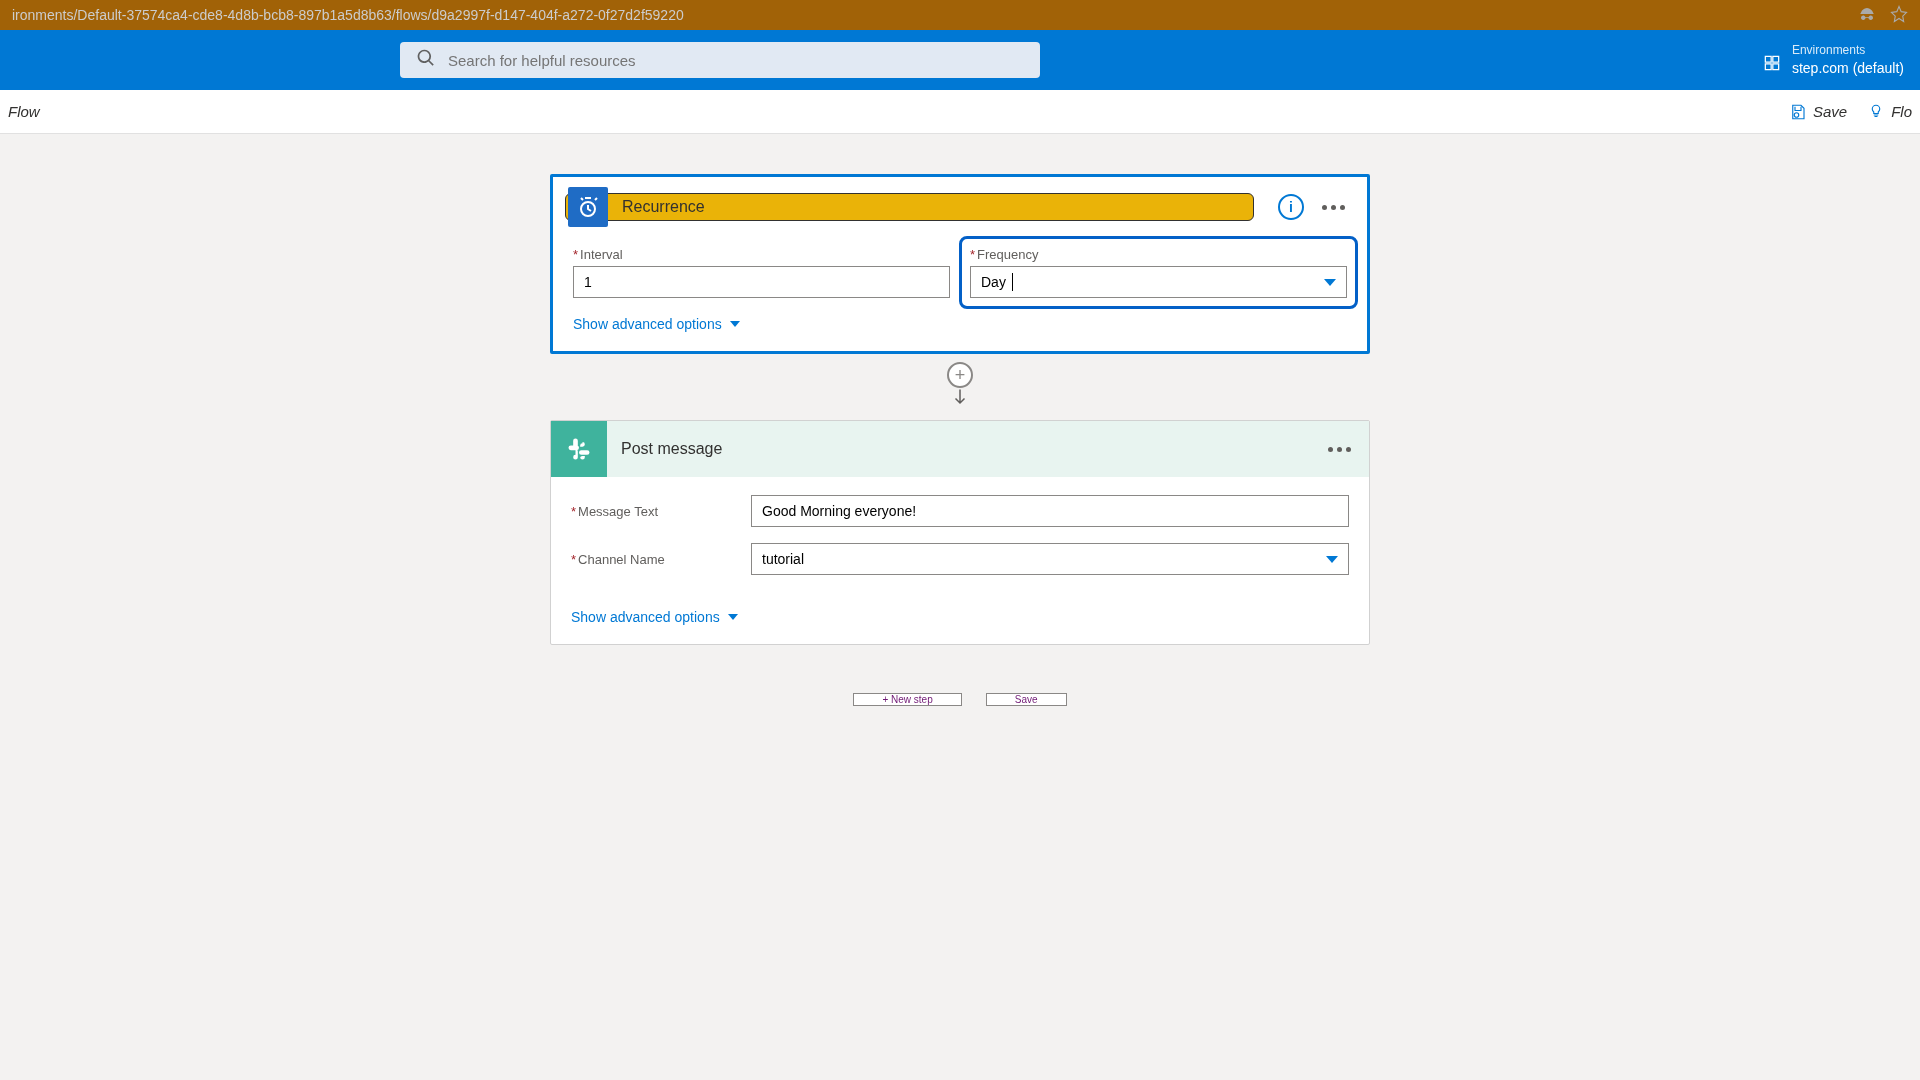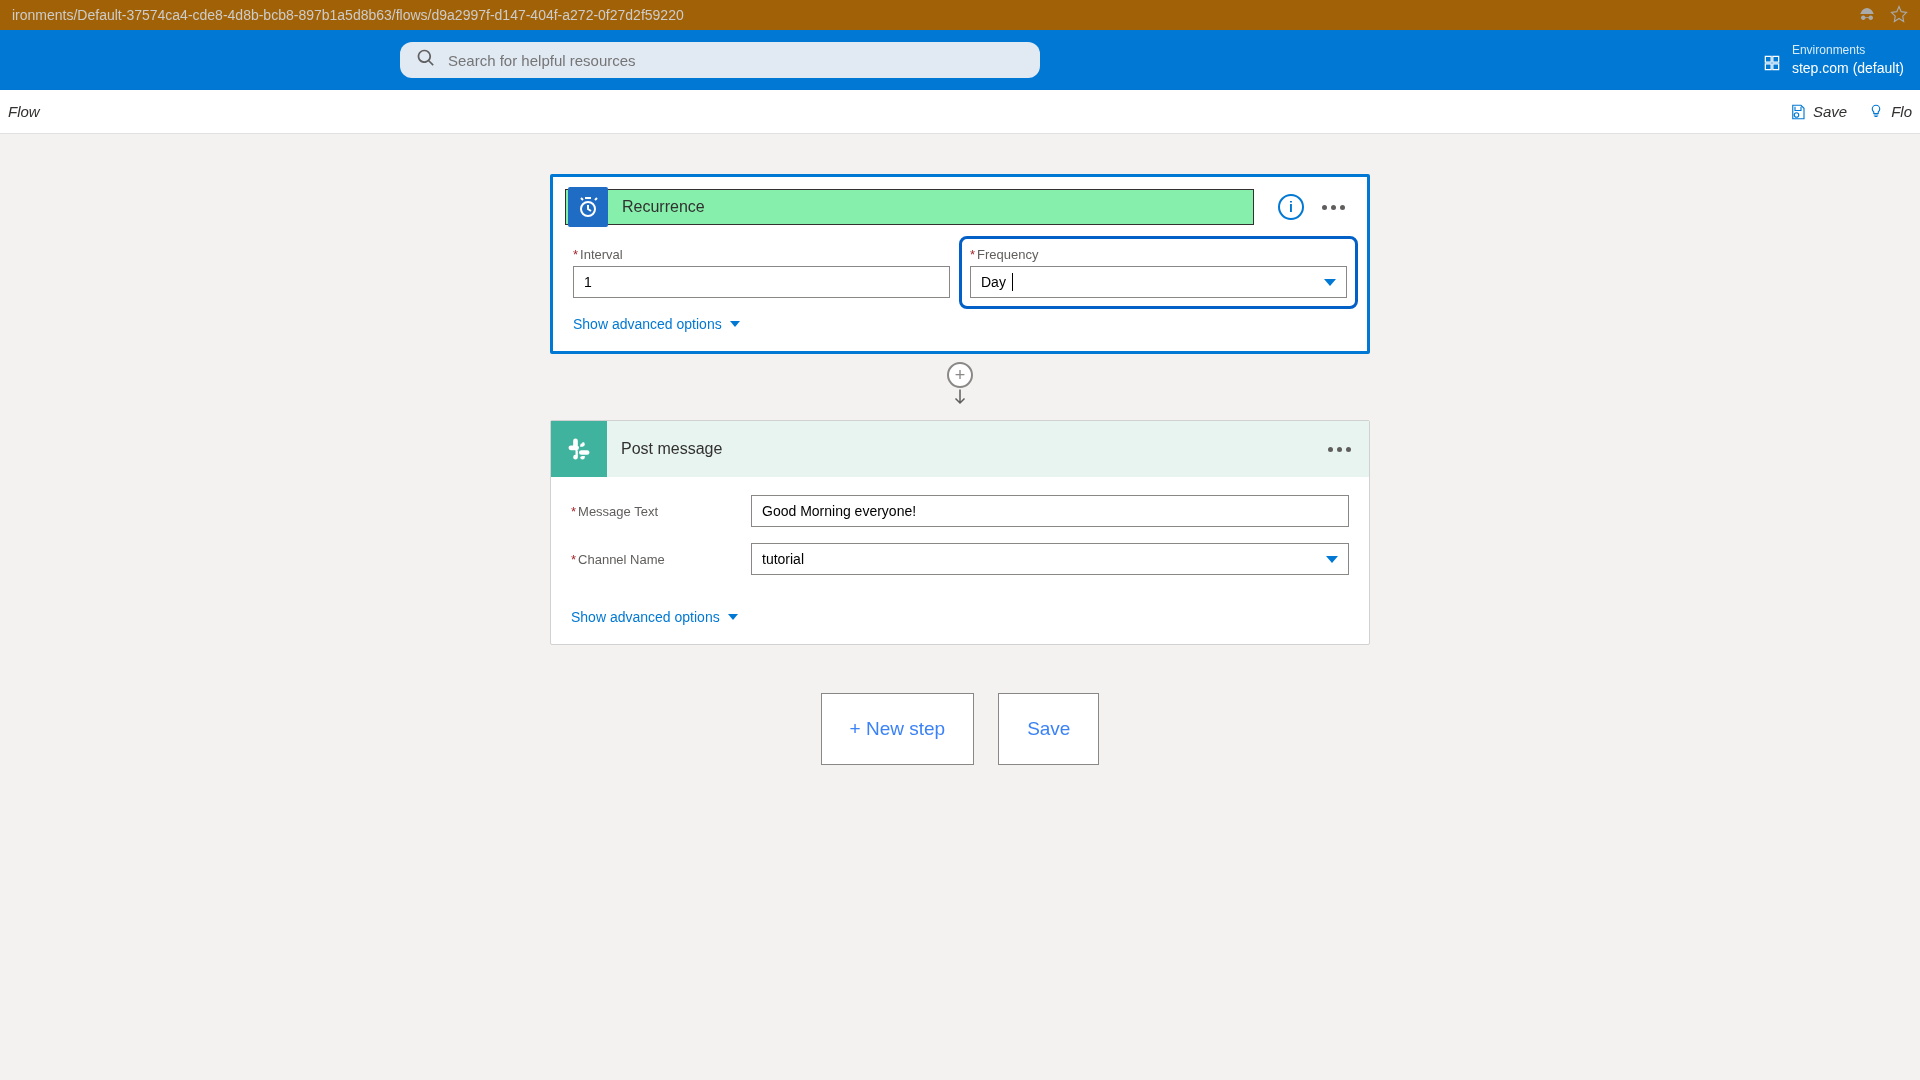--- a/index.html
+++ b/index.html
@@ -6,21 +6,21 @@
     body { background: #f3f2f1; width: 1920px; height: 1080px; overflow: hidden; }
 
     
     .browser-bar { background: #a16207; height: 30px; display: flex; align-items: center; padding: 0 12px; color: #ccc; font-size: 14px; justify-content: space-between; }
     .browser-url { flex: 1; overflow: hidden; white-space: nowrap; }
     .browser-icons { display: flex; gap: 14px; align-items: center; }
     .browser-icons svg { width: 18px; height: 18px; fill: #aaa; }
 
     
     .app-header { background: #0078d4; height: 60px; display: flex; align-items: center; padding: 0 16px; position: relative; }
-    .search-box { background: #e1e9f3; border-radius: 12px; height: 36px; width: 640px; margin: 5px auto; position: absolute; left: 400px; display: flex; align-items: center; padding: 0 16px; }
+    .search-box { background: #e1e9f3; border-radius: 4px; height: 36px; width: 640px; margin: 5px auto; position: absolute; left: 400px; display: flex; align-items: center; padding: 0 16px; }
     .search-box svg { width: 20px; height: 20px; fill: #606060; margin-right: 12px; }
     .search-box input { border: none; background: transparent; outline: none; font-size: 15px; color: #606060; flex: 1; }
     .env-section { margin-left: auto; display: flex; align-items: flex-end; gap: 10px; color: white; }
     .env-icon svg { width: 20px; height: 20px; fill: white; }
     .env-text { font-size: 12px; line-height: 1.3; }
     .env-text .env-label { opacity: 0.85; }
     .env-text .env-name { font-size: 14px; }
 
     
     .command-bar { background: white; height: 44px; display: flex; align-items: center; padding: 0 8px; border-bottom: 1px solid #e1e1e1; font-size: 15px; color: #323130; font-style: italic; }
@@ -31,21 +31,21 @@
 
     
     .canvas { padding: 40px 0; display: flex; flex-direction: column; align-items: center; }
 
     
     .card { width: 820px; background: white; border: 1px solid #d1d1d1; border-radius: 2px; }
 
     
     .recurrence-card { border: 3px solid #0078d4; }
     .rec-header { display: flex; align-items: center; height: 60px; padding: 0 12px; gap: 14px; }
-    .rec-header-inner { display: flex; align-items: center; flex: 1; border: 1px solid #323130; background: #86efac; border-radius: 0; height: 36px; padding-left: 2px; }
+    .rec-header-inner { display: flex; align-items: center; flex: 1; border: 1px solid #323130; background: #eab308; border-radius: 6px; height: 28px; padding-left: 2px; }
     .rec-icon-box { width: 40px; height: 40px; background: #1f6cc5; border-radius: 2px; display: flex; align-items: center; justify-content: center; }
     .rec-icon-box svg { width: 24px; height: 24px; fill: white; }
     .rec-title { margin-left: 14px; font-size: 16px; color: #323130; }
     .rec-header-icons { display: flex; gap: 18px; align-items: center; margin: 0 10px; }
     .rec-header-icons .info-btn { width: 26px; height: 26px; border: 2px solid #0078d4; border-radius: 50%; display: flex; align-items: center; justify-content: center; color: #0078d4; font-size: 14px; font-weight: bold; }
     .ellipsis { display: flex; gap: 4px; cursor: pointer; }
     .ellipsis span { width: 5px; height: 5px; background: #605e5c; border-radius: 50%; }
 
     .rec-body { padding: 10px 20px 18px; }
     .field-row { display: flex; gap: 20px; }
@@ -76,21 +76,21 @@
     .post-icon-box svg { width: 28px; height: 28px; fill: white; }
     .post-title { margin-left: 14px; font-size: 16px; color: #323130; flex: 1; }
     .post-body { padding: 18px 20px; }
     .post-row { display: flex; align-items: center; margin-bottom: 16px; }
     .post-label { width: 180px; font-size: 13px; color: #605e5c; }
     .post-label .req { color: #a4262c; margin-right: 2px; }
     .post-input-wrap { flex: 1; }
 
     
     .actions { display: flex; gap: 24px; margin-top: 48px; }
-    .btn { border: 1px solid #8a8886; background: white; padding: 24px 28px; font-size: 19px; cursor: pointer; color: #3b82f6; }
+    .btn { border: 1px solid #8a8886; background: white; padding: 0 28px; font-size: 10px; cursor: pointer; color: #701a75; }
   </style>
 </head>
 <body>
 
 <div class="browser-bar">
   <div class="browser-url">ironments/Default-37574ca4-cde8-4d8b-bcb8-897b1a5d8b63/flows/d9a2997f-d147-404f-a272-0f27d2f59220</div>
   <div class="browser-icons">
     <span><svg viewBox="0 0 24 24">
           <path d="M12 4C8 4 5 8 5 8l-2 4h18l-2-4s-3-4-7-4zm-5 10c-1.7 0-3 1.3-3 3s1.3 3 3 3 3-1.3 3-3h4c0 1.7 1.3 3 3 3s3-1.3 3-3-1.3-3-3-3c-1.3 0-2.4.8-2.8 2h-4.4c-.4-1.2-1.5-2-2.8-2z"></path>
         </svg></span>

